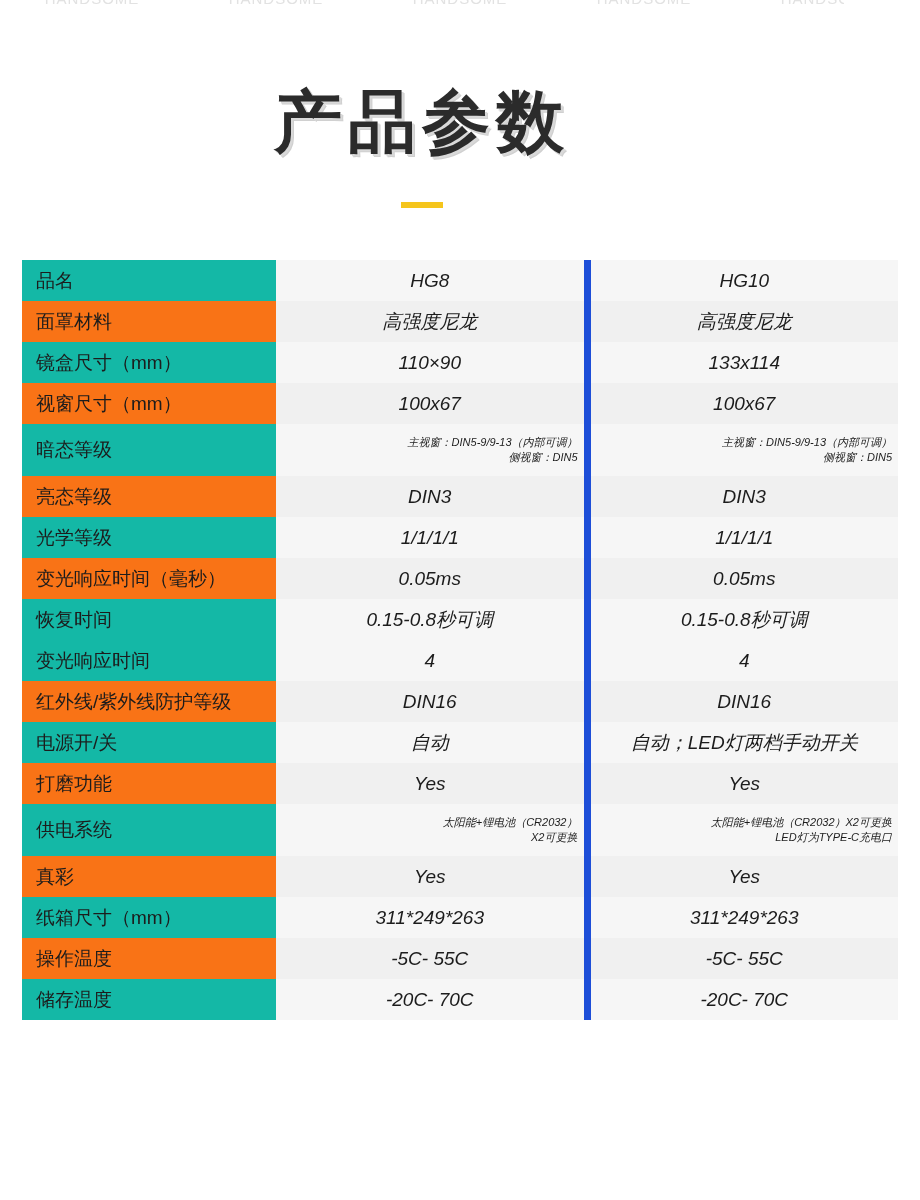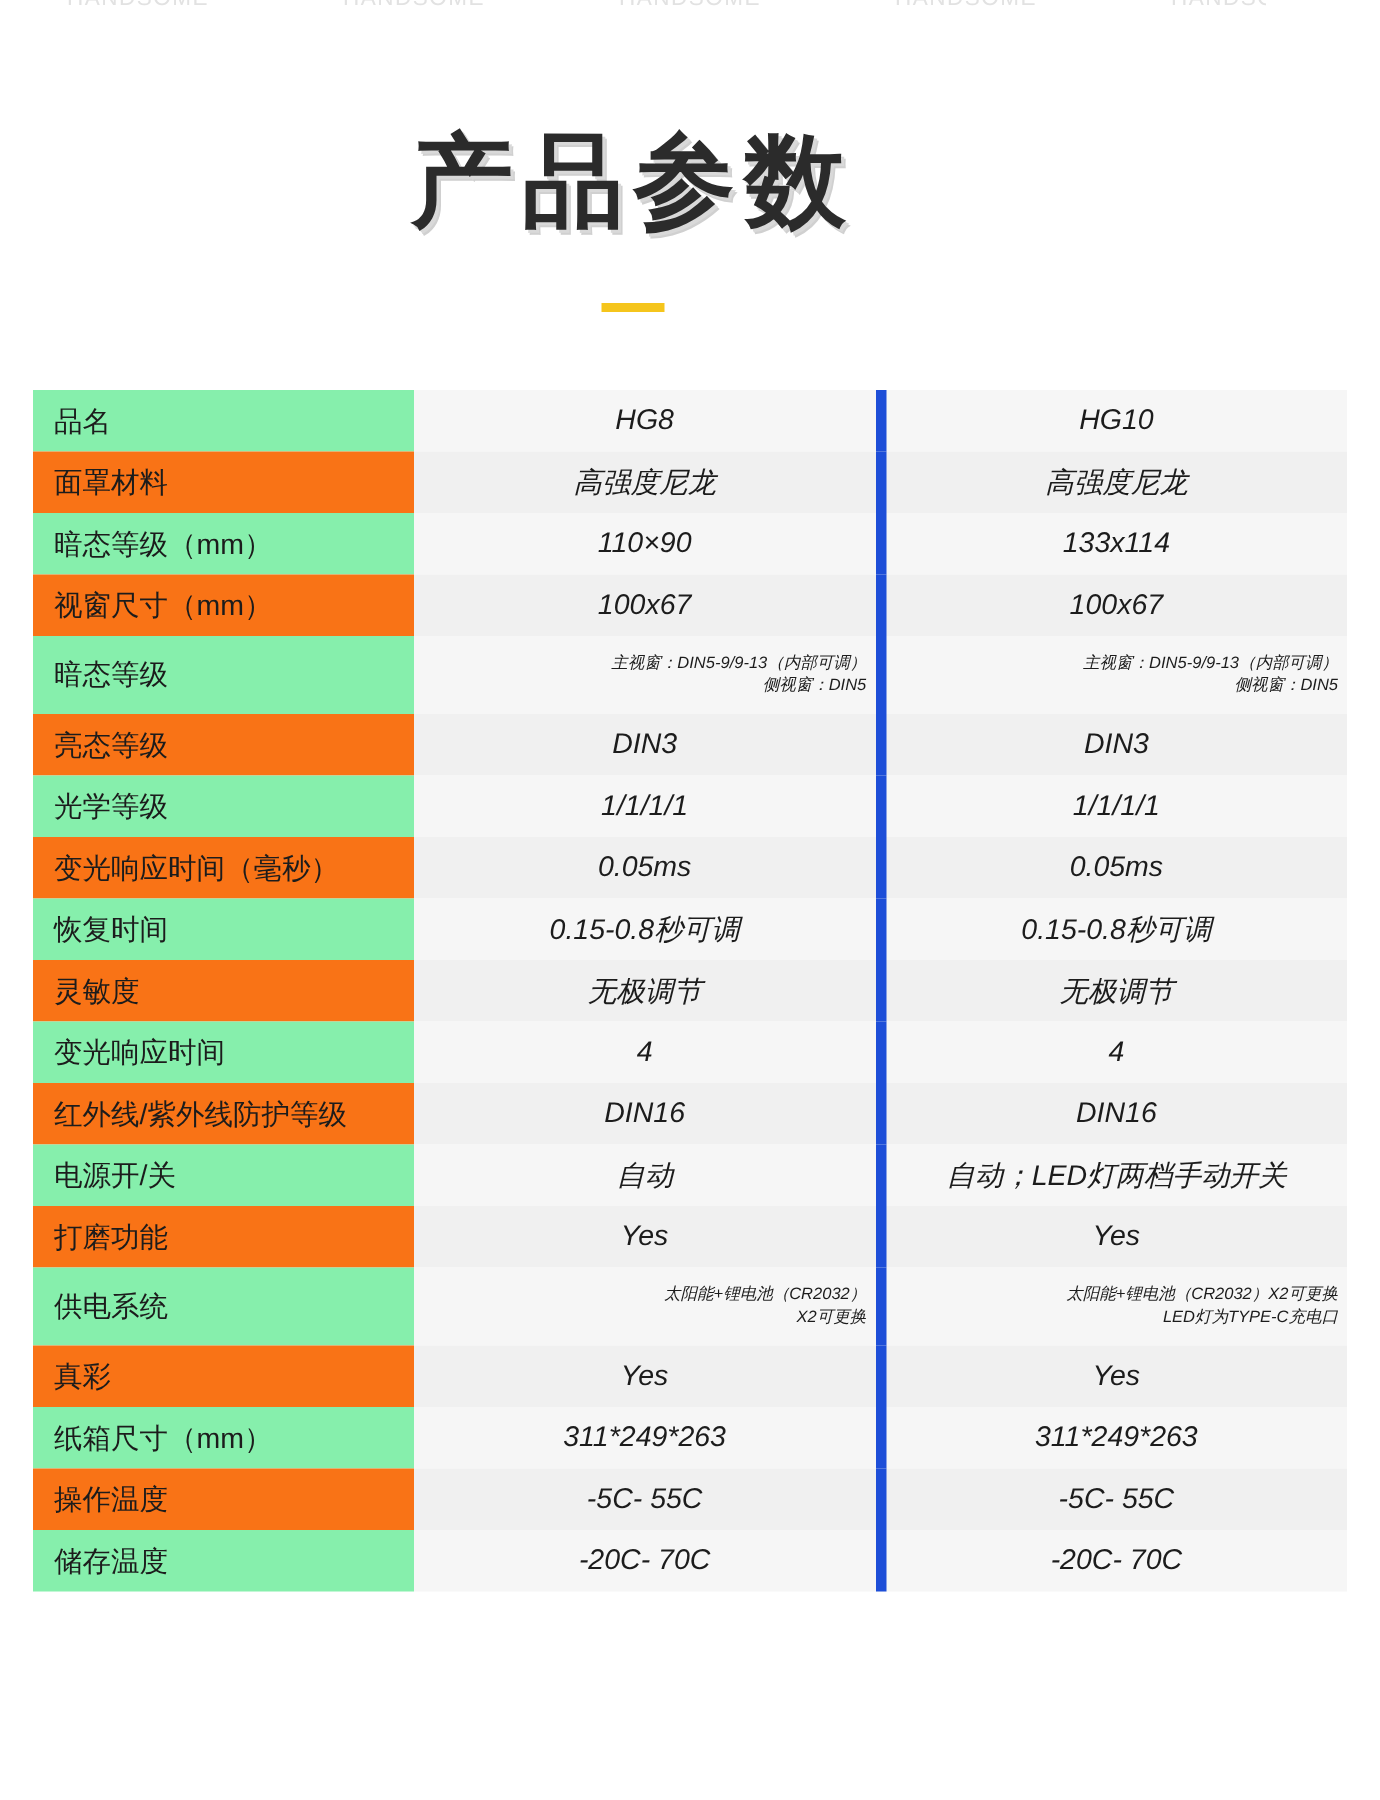--- a/index.html
+++ b/index.html
@@ -77,21 +77,21 @@
     font-size: 19px;
     box-sizing: border-box;
   }
   td.label {
     padding-left: 14px;
     background: #f97316;
     color: #1c1c1c;
     font-size: 19px;
   }
   tr.alt td.label {
-    background: #86efac;
+    background: #14b8a6;
     margin-left: 16px;
   }
   td.val {
     text-align: center;
     background: #f0f0f0;
     color: #1c1c1c;
     font-size: 20px;
     font-style: italic;
   }
   tr.alt td.val {
@@ -144,21 +144,21 @@
             <td class="label">品名</td>
             <td class="val">HG8</td>
             <td class="val second">HG10</td>
           </tr>
           <tr>
             <td class="label">面罩材料</td>
             <td class="val">高强度尼龙</td>
             <td class="val second">高强度尼龙</td>
           </tr>
           <tr class="alt">
-            <td class="label">暗态等级（mm）</td>
+            <td class="label">镜盒尺寸（mm）</td>
             <td class="val">110×90</td>
             <td class="val second">133x114</td>
           </tr>
           <tr>
             <td class="label">视窗尺寸（mm）</td>
             <td class="val">100x67</td>
             <td class="val second">100x67</td>
           </tr>
           <tr class="alt tall">
             <td class="label">暗态等级</td>
@@ -184,25 +184,20 @@
           <tr>
             <td class="label">变光响应时间（毫秒）</td>
             <td class="val">0.05ms</td>
             <td class="val second">0.05ms</td>
           </tr>
           <tr class="alt">
             <td class="label">恢复时间</td>
             <td class="val">0.15-0.8秒可调</td>
             <td class="val second">0.15-0.8秒可调</td>
           </tr>
-          <tr>
-            <td class="label">灵敏度</td>
-            <td class="val">无极调节</td>
-            <td class="val second">无极调节</td>
-          </tr>
           <tr class="alt">
             <td class="label">变光响应时间</td>
             <td class="val">4</td>
             <td class="val second">4</td>
           </tr>
           <tr>
             <td class="label">红外线/紫外线防护等级</td>
             <td class="val">DIN16</td>
             <td class="val second">DIN16</td>
           </tr>

